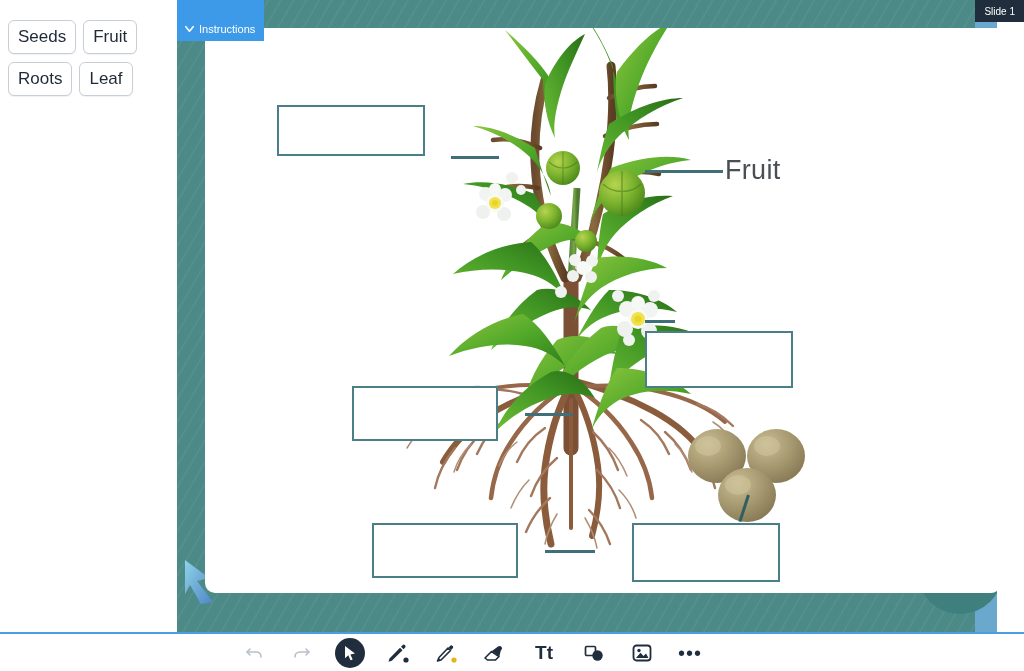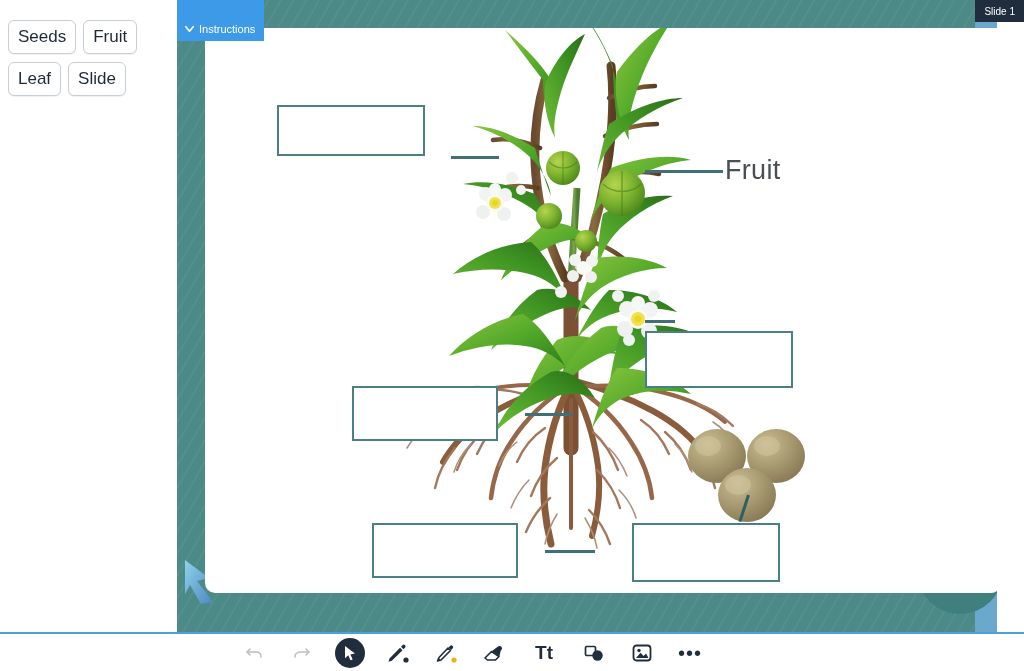--- a/index.html
+++ b/index.html
@@ -237,22 +237,22 @@
 <body>
 
 <div id="app">
 
   <div id="word-bank">
     <div class="chip-row">
       <span class="chip">Seeds</span>
       <span class="chip">Fruit</span>
     </div>
     <div class="chip-row">
+      <span class="chip">Roots</span>
       <span class="chip">Leaf</span>
-      <span class="chip">Slide</span>
     </div>
   </div>
 
   <div id="stage">
     <div id="stage-right-band"></div>
     <div id="stage-circle"></div>
 
     <svg id="stage-arrow" viewBox="0 0 40 48">
       <defs>
         <linearGradient id="arrGrad" x1="0" y1="0" x2="1" y2="1">

